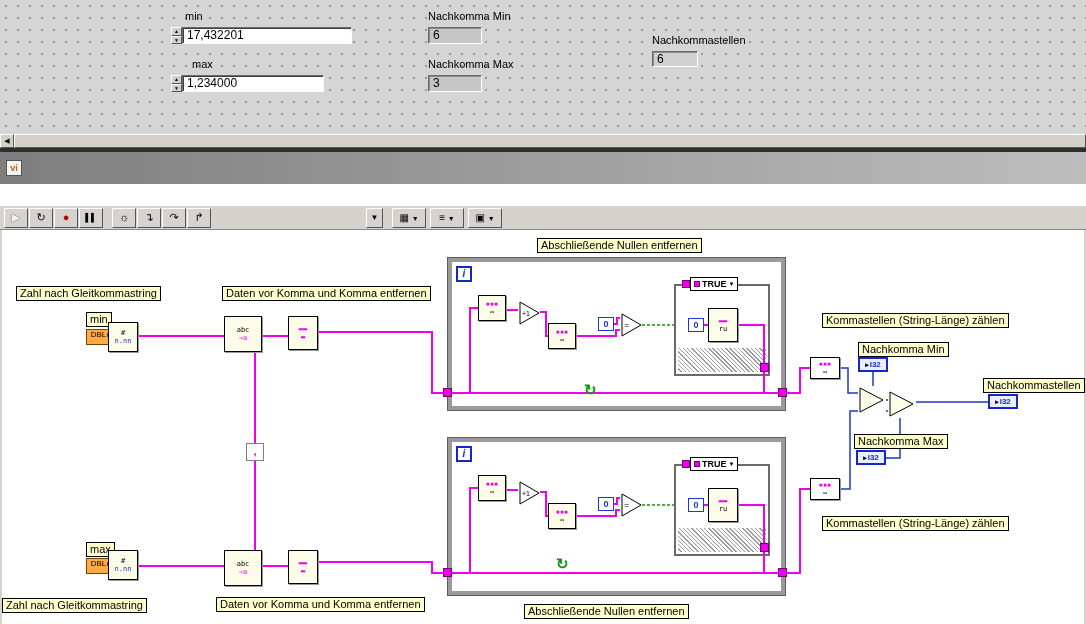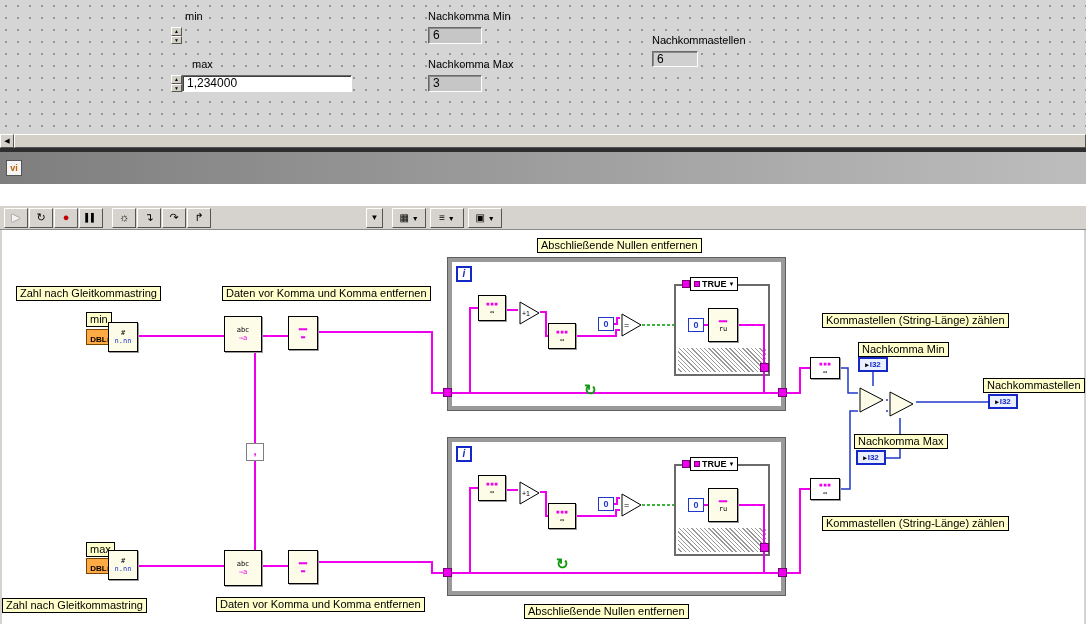--- a/index.html
+++ b/index.html
@@ -58,22 +58,22 @@
   .case{position:absolute;border:2px solid #6a6a6a;background:#fff}
   .hatch{position:absolute;background:repeating-linear-gradient(45deg,#fff 0 2px,#9a9a9a 2px 3px)}
   .sel{position:absolute;background:#fff;border:1px solid #000;font-size:9px;font-weight:bold;
        display:flex;align-items:center;gap:2px;padding:0 3px;height:14px}
   .sel .sq{width:6px;height:6px;background:#ee00ee;border:1px solid #770077}
   .tun{position:absolute;width:9px;height:9px;background:#ee00ee;border:1px solid #770077}
   .fn{position:absolute;background:#fcfce8;border:1px solid #000;box-shadow:1px 1px 0 #999;
       display:flex;flex-direction:column;align-items:center;justify-content:center;
       font-family:"DejaVu Sans Mono",monospace;font-size:7px;line-height:8px;color:#000}
   .pk{color:#ee00ee}.bl{color:#2038c8}
-  .dbl{position:absolute;background:#ffaa44;border:1px solid #7a4400;font-size:8px;font-weight:bold;
-       display:flex;align-items:flex-end;justify-content:center;gap:1px}
+  .dbl{position:absolute;background:#ffaa44;border:1px solid #7a4400;font-size:8px;font-weight:normal;
+       display:flex;align-items:flex-start;justify-content:center;gap:1px}
   .i32{position:absolute;background:#eaf0ff;border:2px solid #1428c8;color:#1428c8;font-size:8px;
        font-weight:bold;display:flex;align-items:center;justify-content:center;gap:1px}
   .i32 b{color:#000;font-size:7px}
   .iterm{position:absolute;width:16px;height:16px;background:#fff;border:2px solid #1428c8;color:#1428c8;
          font-size:10px;font-weight:bold;font-style:italic;text-align:center;line-height:12px}
   .cnum{position:absolute;background:#fff;border:1px solid #2038c8;color:#2038c8;font-size:9px;
         font-weight:bold;text-align:center;line-height:12px}
   .cstr{position:absolute;background:#fff;border:1px solid #808080;color:#ee00ee;font-size:11px;
         font-weight:bold;text-align:center;line-height:14px}
   .grn{position:absolute;color:#119911;font-weight:bold;font-size:15px;line-height:15px}
@@ -84,27 +84,28 @@
 <body>
 
 <div id="screen">
 
   <div class="fp">
     <div class="fp-label" style="left:185px;top:10px">min</div>
     <div class="spin" style="left:171px;top:27px;height:17px">
       <b>▲</b>
       <b>▼</b>
     </div>
+    <div class="fp-field" style="left:182px;top:27px;width:170px;height:17px">17,432201</div>
 
     <div class="fp-label" style="left:192px;top:58px">max</div>
     <div class="spin" style="left:171px;top:75px;height:17px">
       <b>▲</b>
       <b>▼</b>
     </div>
-    <div class="fp-field" style="left:182px;top:75px;width:170px;height:17px">1,234000</div>
+    <div class="fp-field" style="left:182px;top:75px;width:142px;height:17px">1,234000</div>
 
     <div class="fp-label" style="left:428px;top:10px">Nachkomma Min</div>
     <div class="fp-ind" style="left:428px;top:27px;width:54px;height:17px">6</div>
 
     <div class="fp-label" style="left:428px;top:58px">Nachkomma Max</div>
     <div class="fp-ind" style="left:428px;top:75px;width:54px;height:17px">3</div>
 
     <div class="fp-label" style="left:652px;top:34px">Nachkommastellen</div>
     <div class="fp-ind" style="left:652px;top:51px;width:46px;height:16px;background:#d0d0d0">6</div>
   </div>

